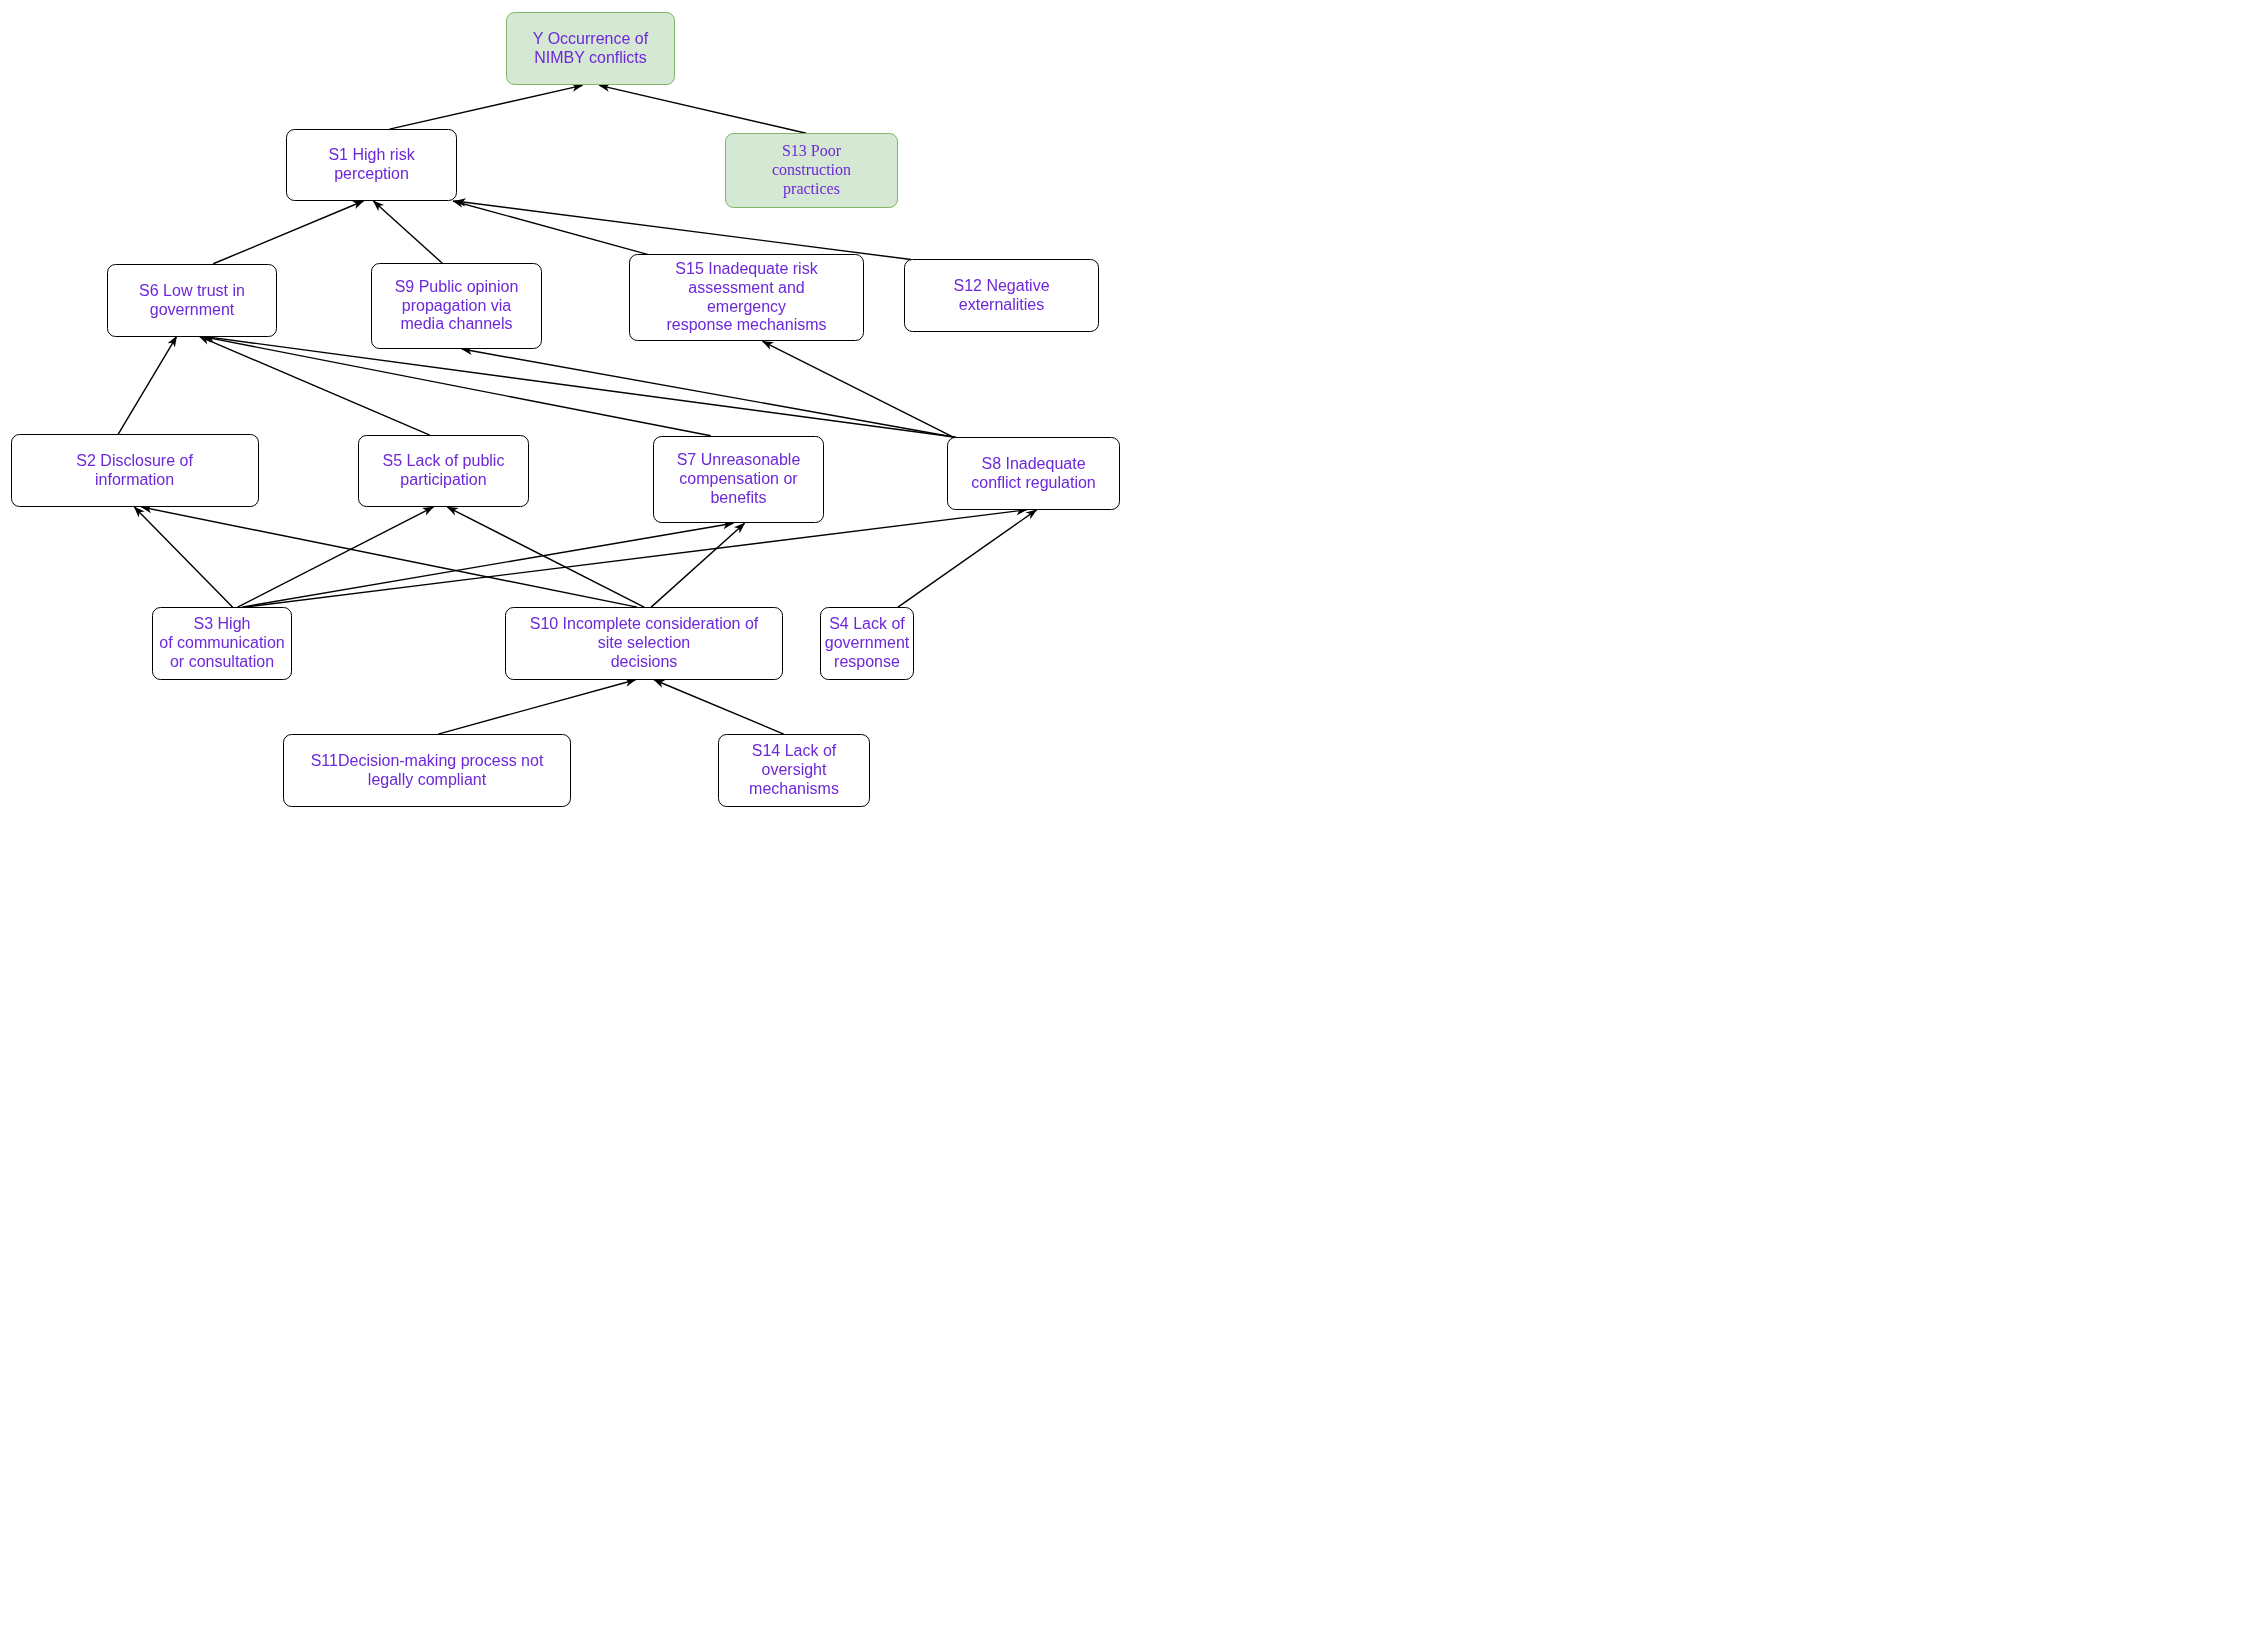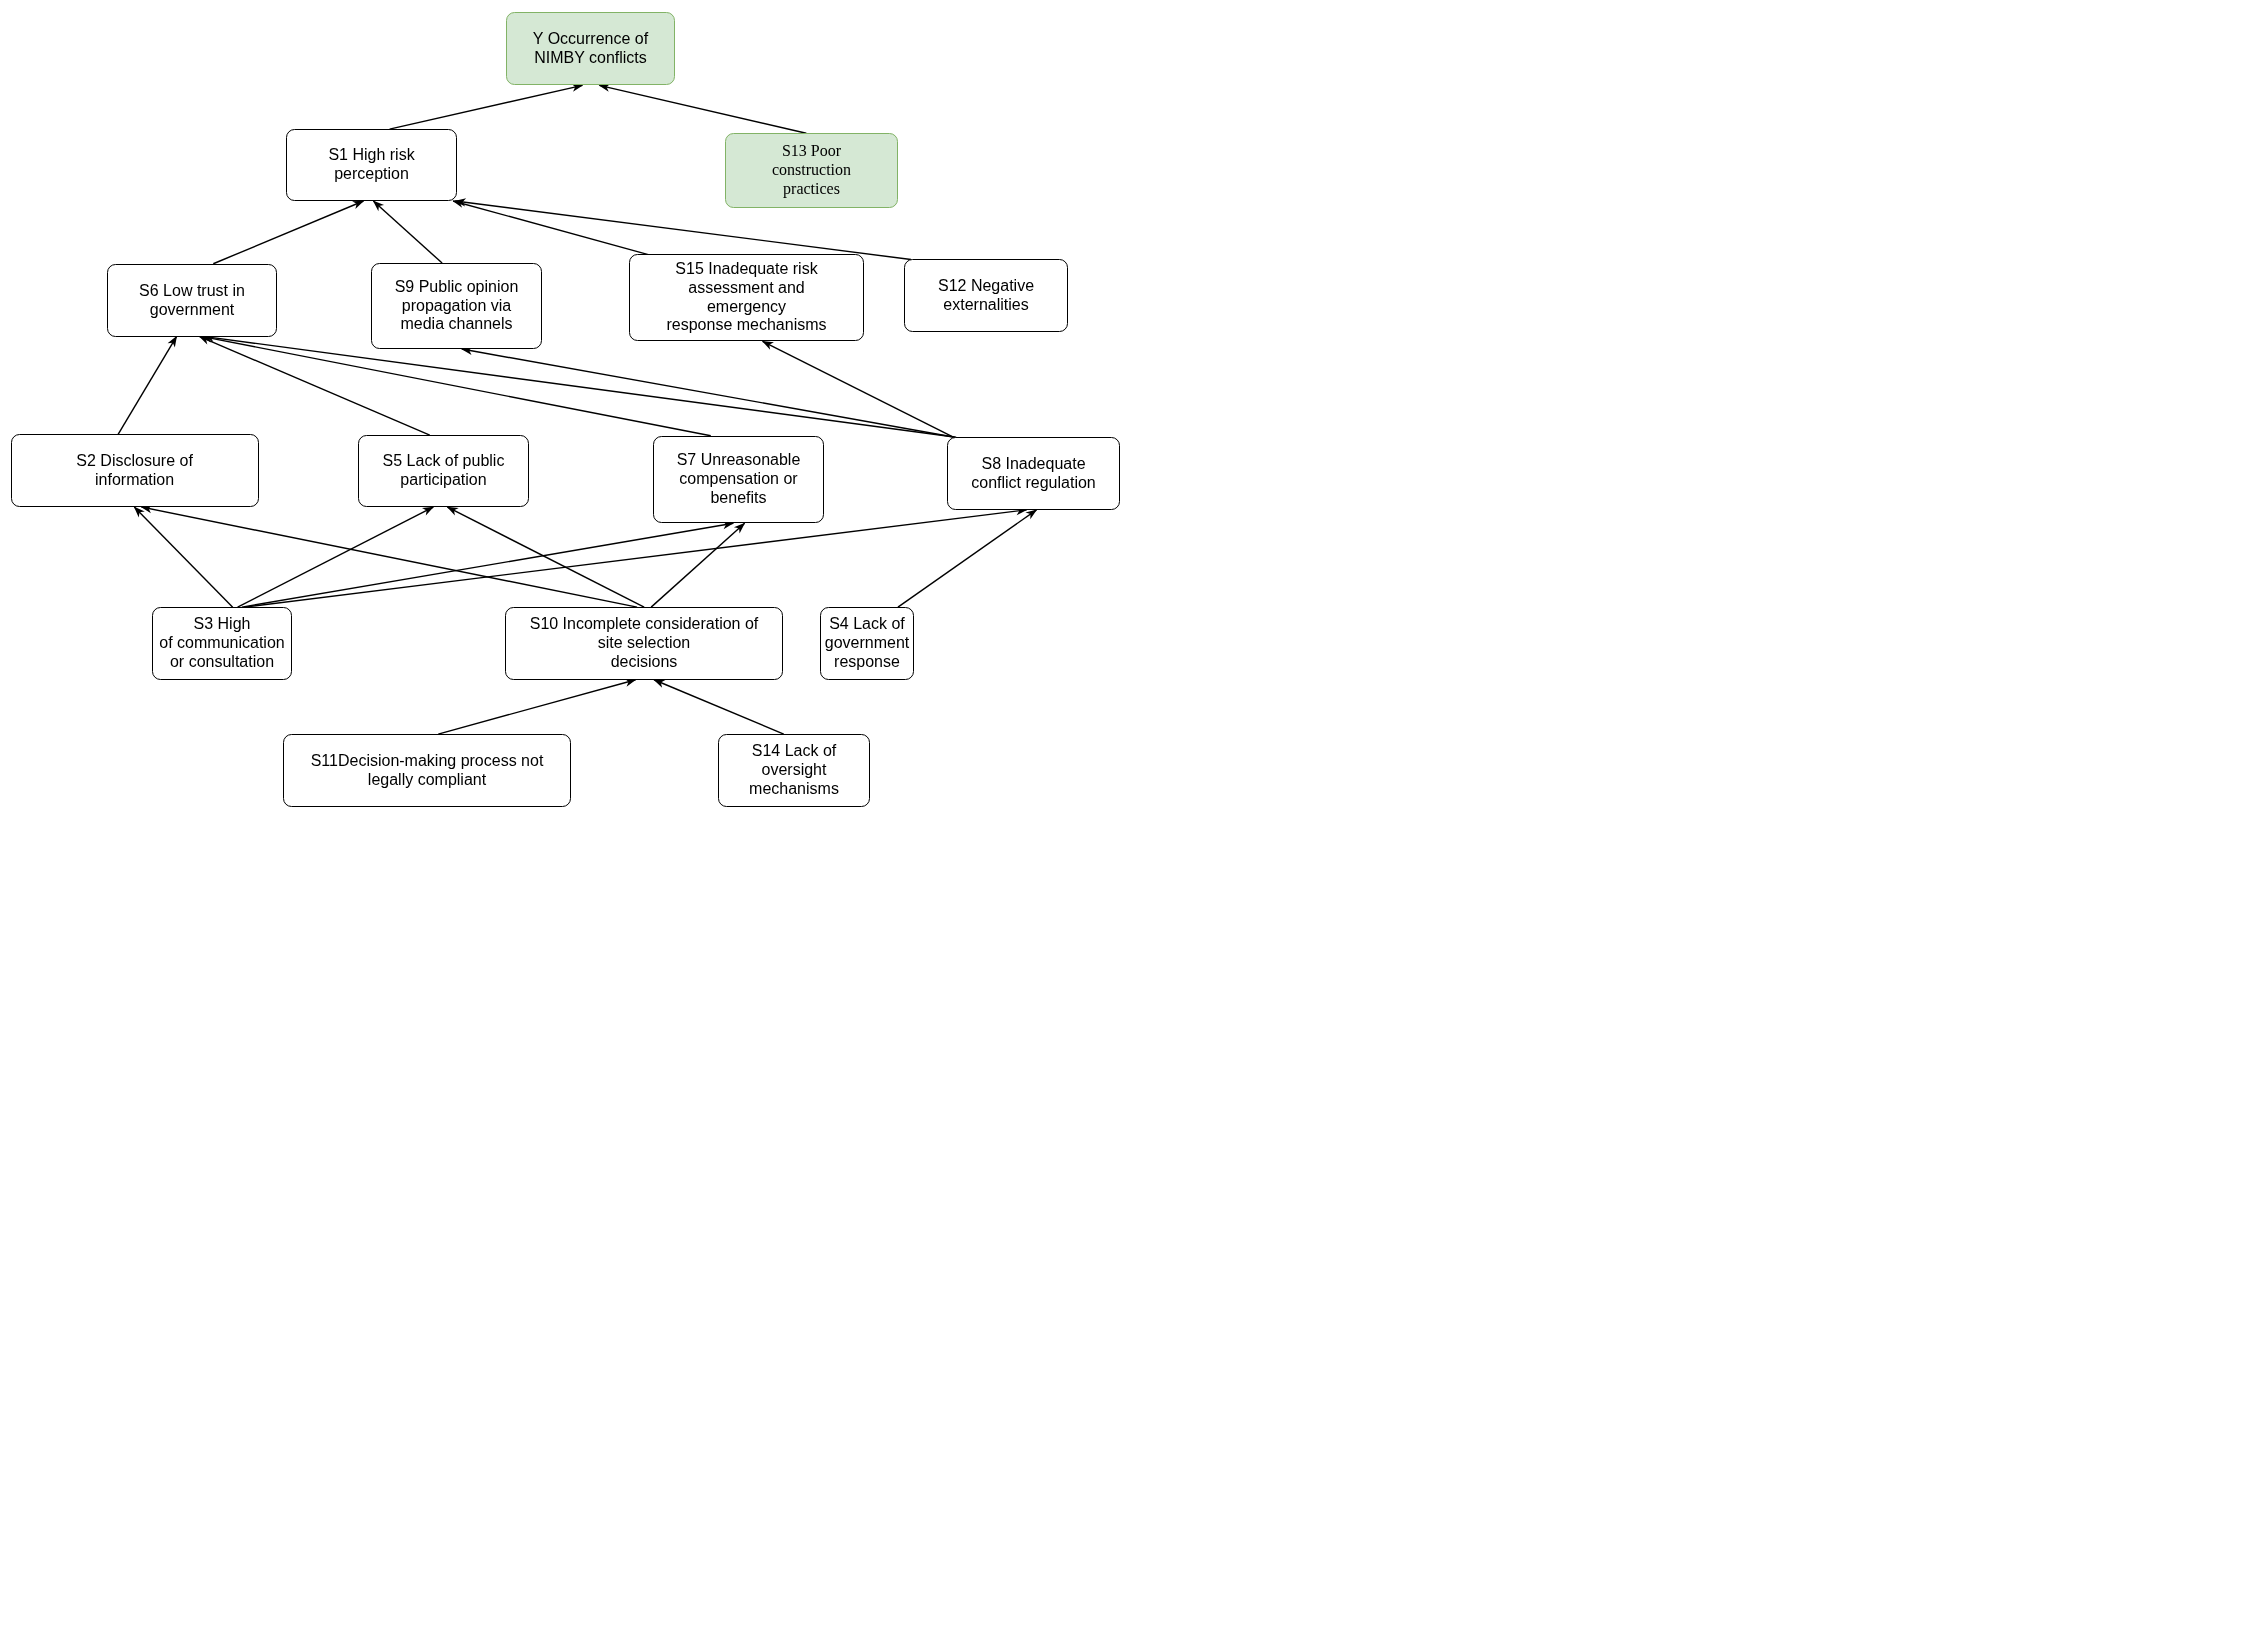--- a/index.html
+++ b/index.html
@@ -12,21 +12,21 @@
   }
   .edges{position:absolute;left:0;top:0;width:100%;height:100%;}
   .node{
     position:absolute;
     box-sizing:border-box;
     border:1.4px solid #000000;
     border-radius:8.5px;
     background:#ffffff;
     display:flex;align-items:center;justify-content:center;
     text-align:center;
-    color:#000000;
+    color:#6d28d9;
     font-size:16px;line-height:1.17;
     padding:1.4px 2.8px;
   }
   .node.highlight{background:#d5e8d4;border-color:#82b366;}
   .node.serif{font-family:"Liberation Serif", serif;}
   .node .lines{width:100%;}
 </style>
 </head>
 <body>
 
@@ -93,21 +93,21 @@
       </div>
     </div>
     <div class="node" style="left: 629px; top: 254px; width: 235px; height: 87px;">
       <div class="lines">
         <div>S15 Inadequate risk</div>
         <div>assessment and</div>
         <div>emergency</div>
         <div>response mechanisms</div>
       </div>
     </div>
-    <div class="node" style="left: 904px; top: 259px; width: 164px; height: 73px;">
+    <div class="node" style="left: 904px; top: 259px; width: 195px; height: 73px;">
       <div class="lines">
         <div>S12 Negative</div>
         <div>externalities</div>
       </div>
     </div>
     <div class="node" style="left: 10.6px; top: 434px; width: 248px; height: 73px;">
       <div class="lines">
         <div>S2 Disclosure of</div>
         <div>information</div>
       </div>

